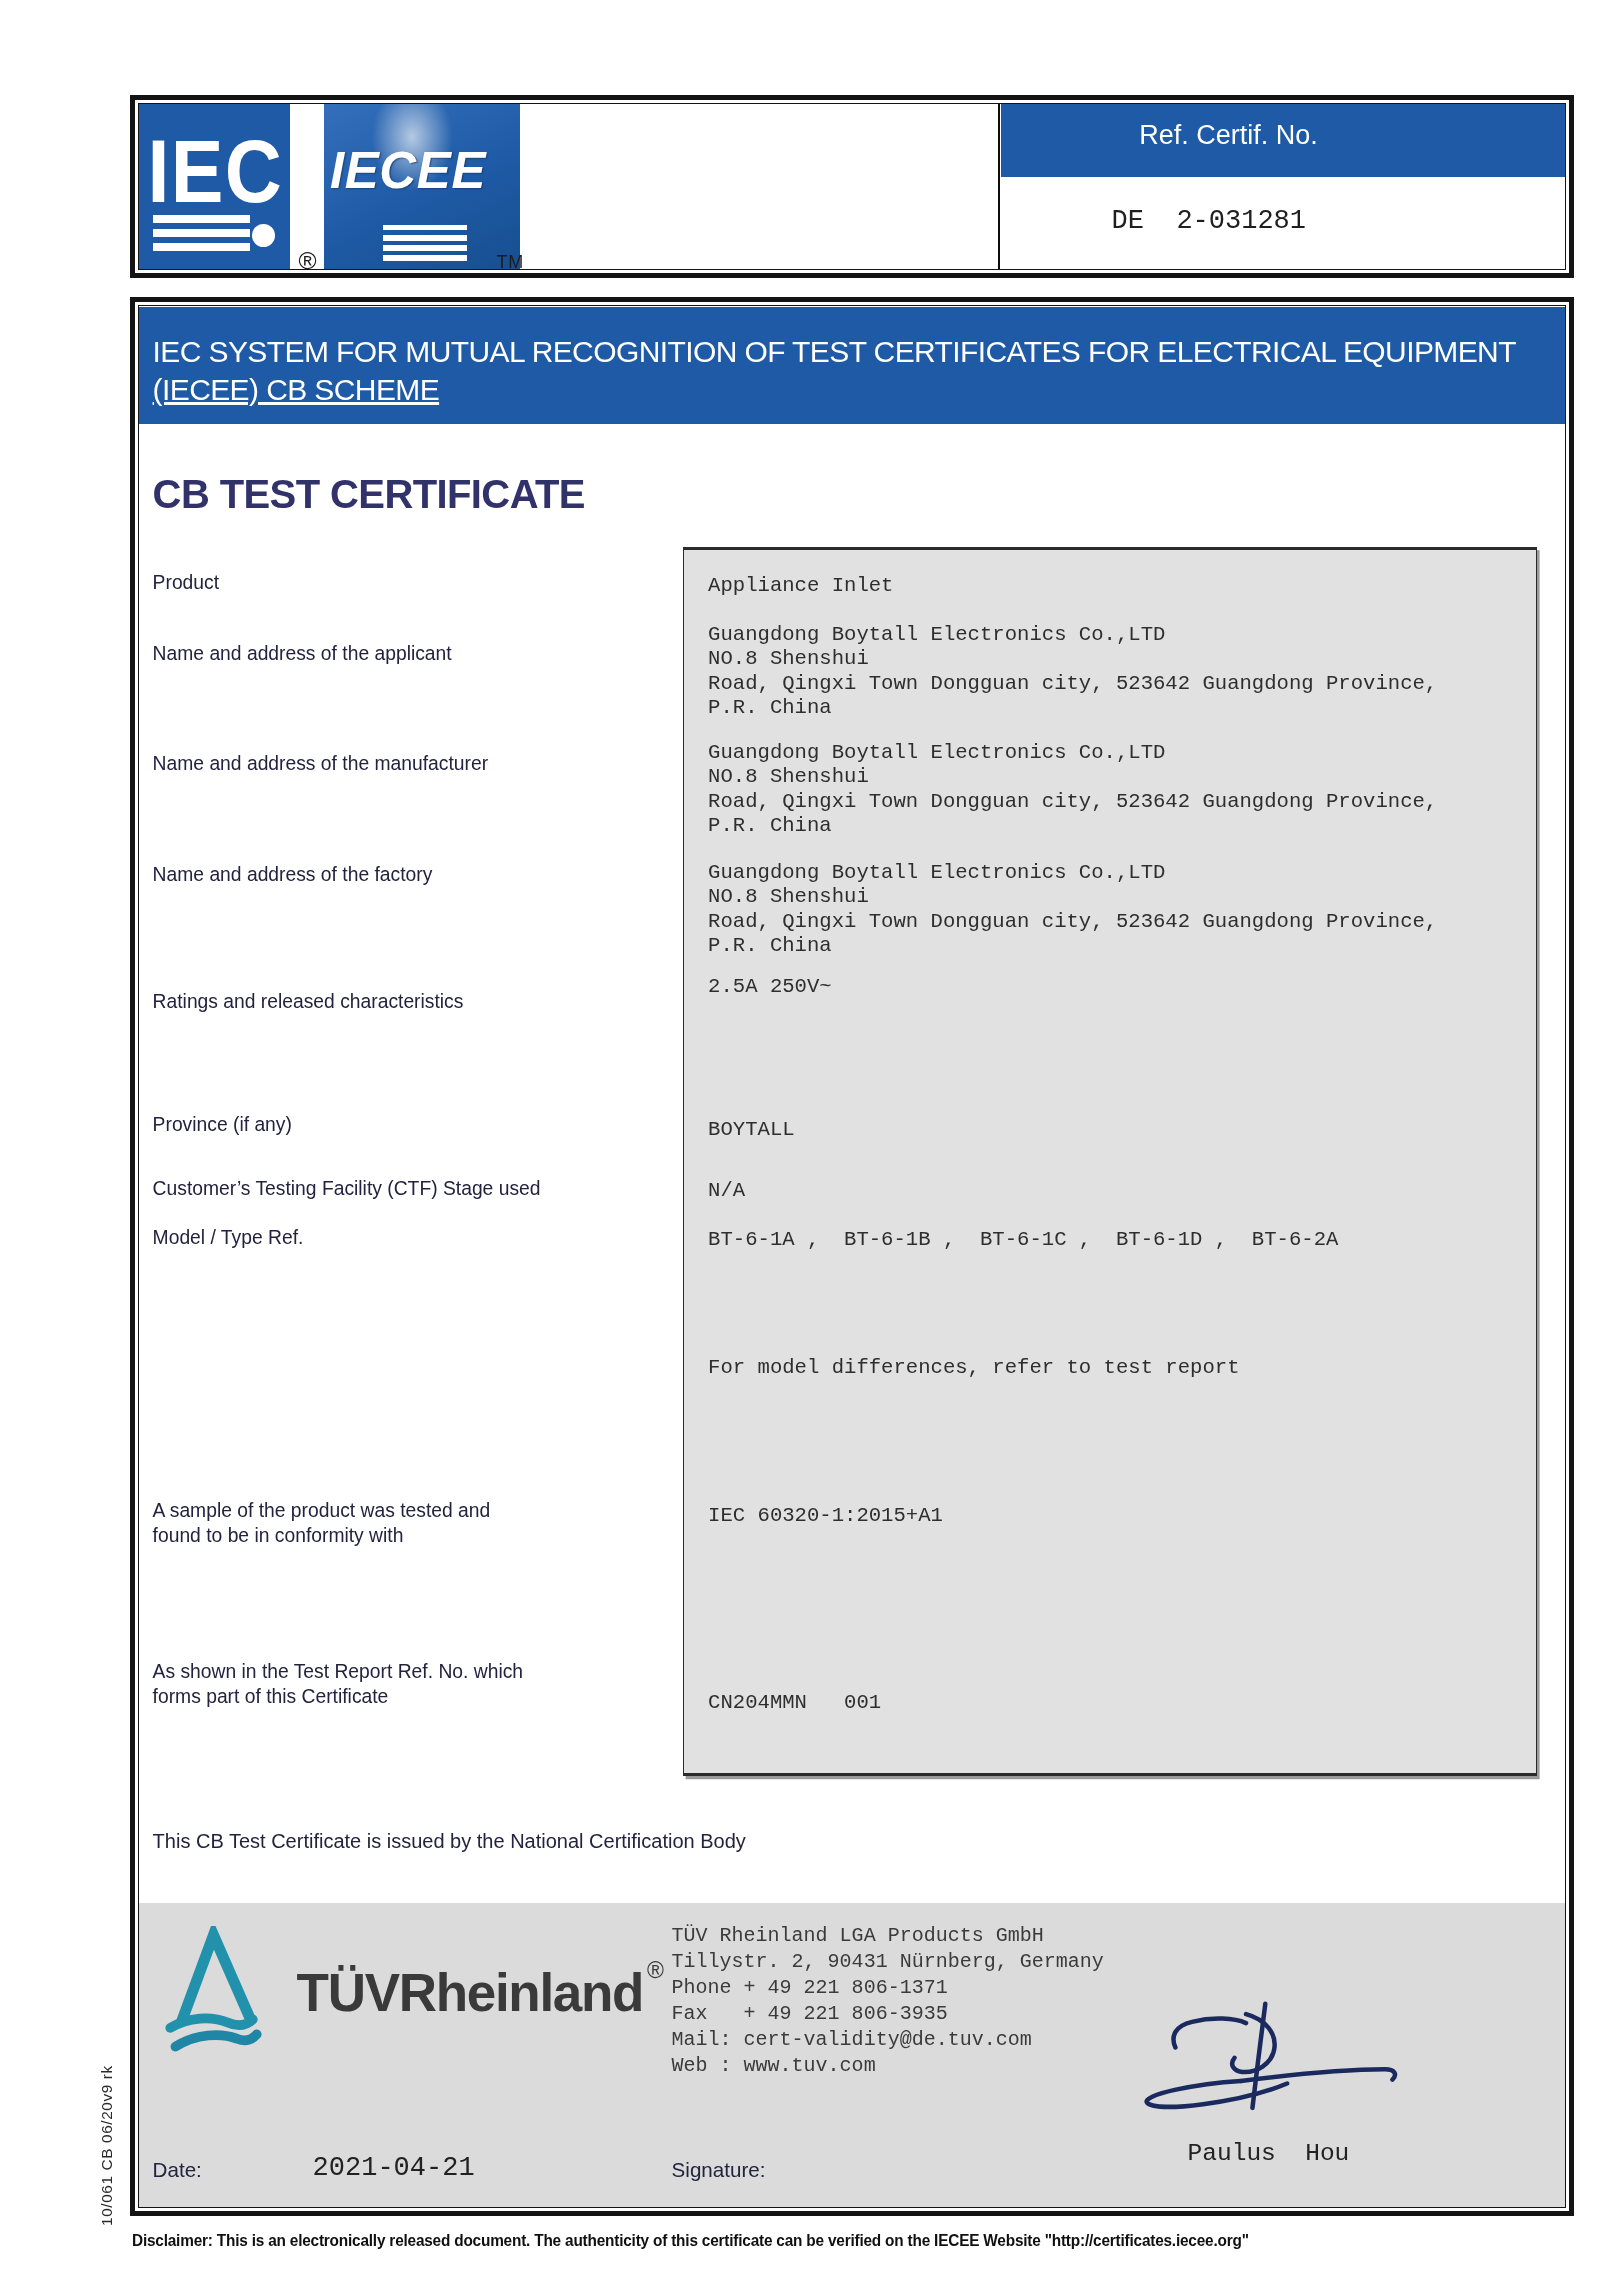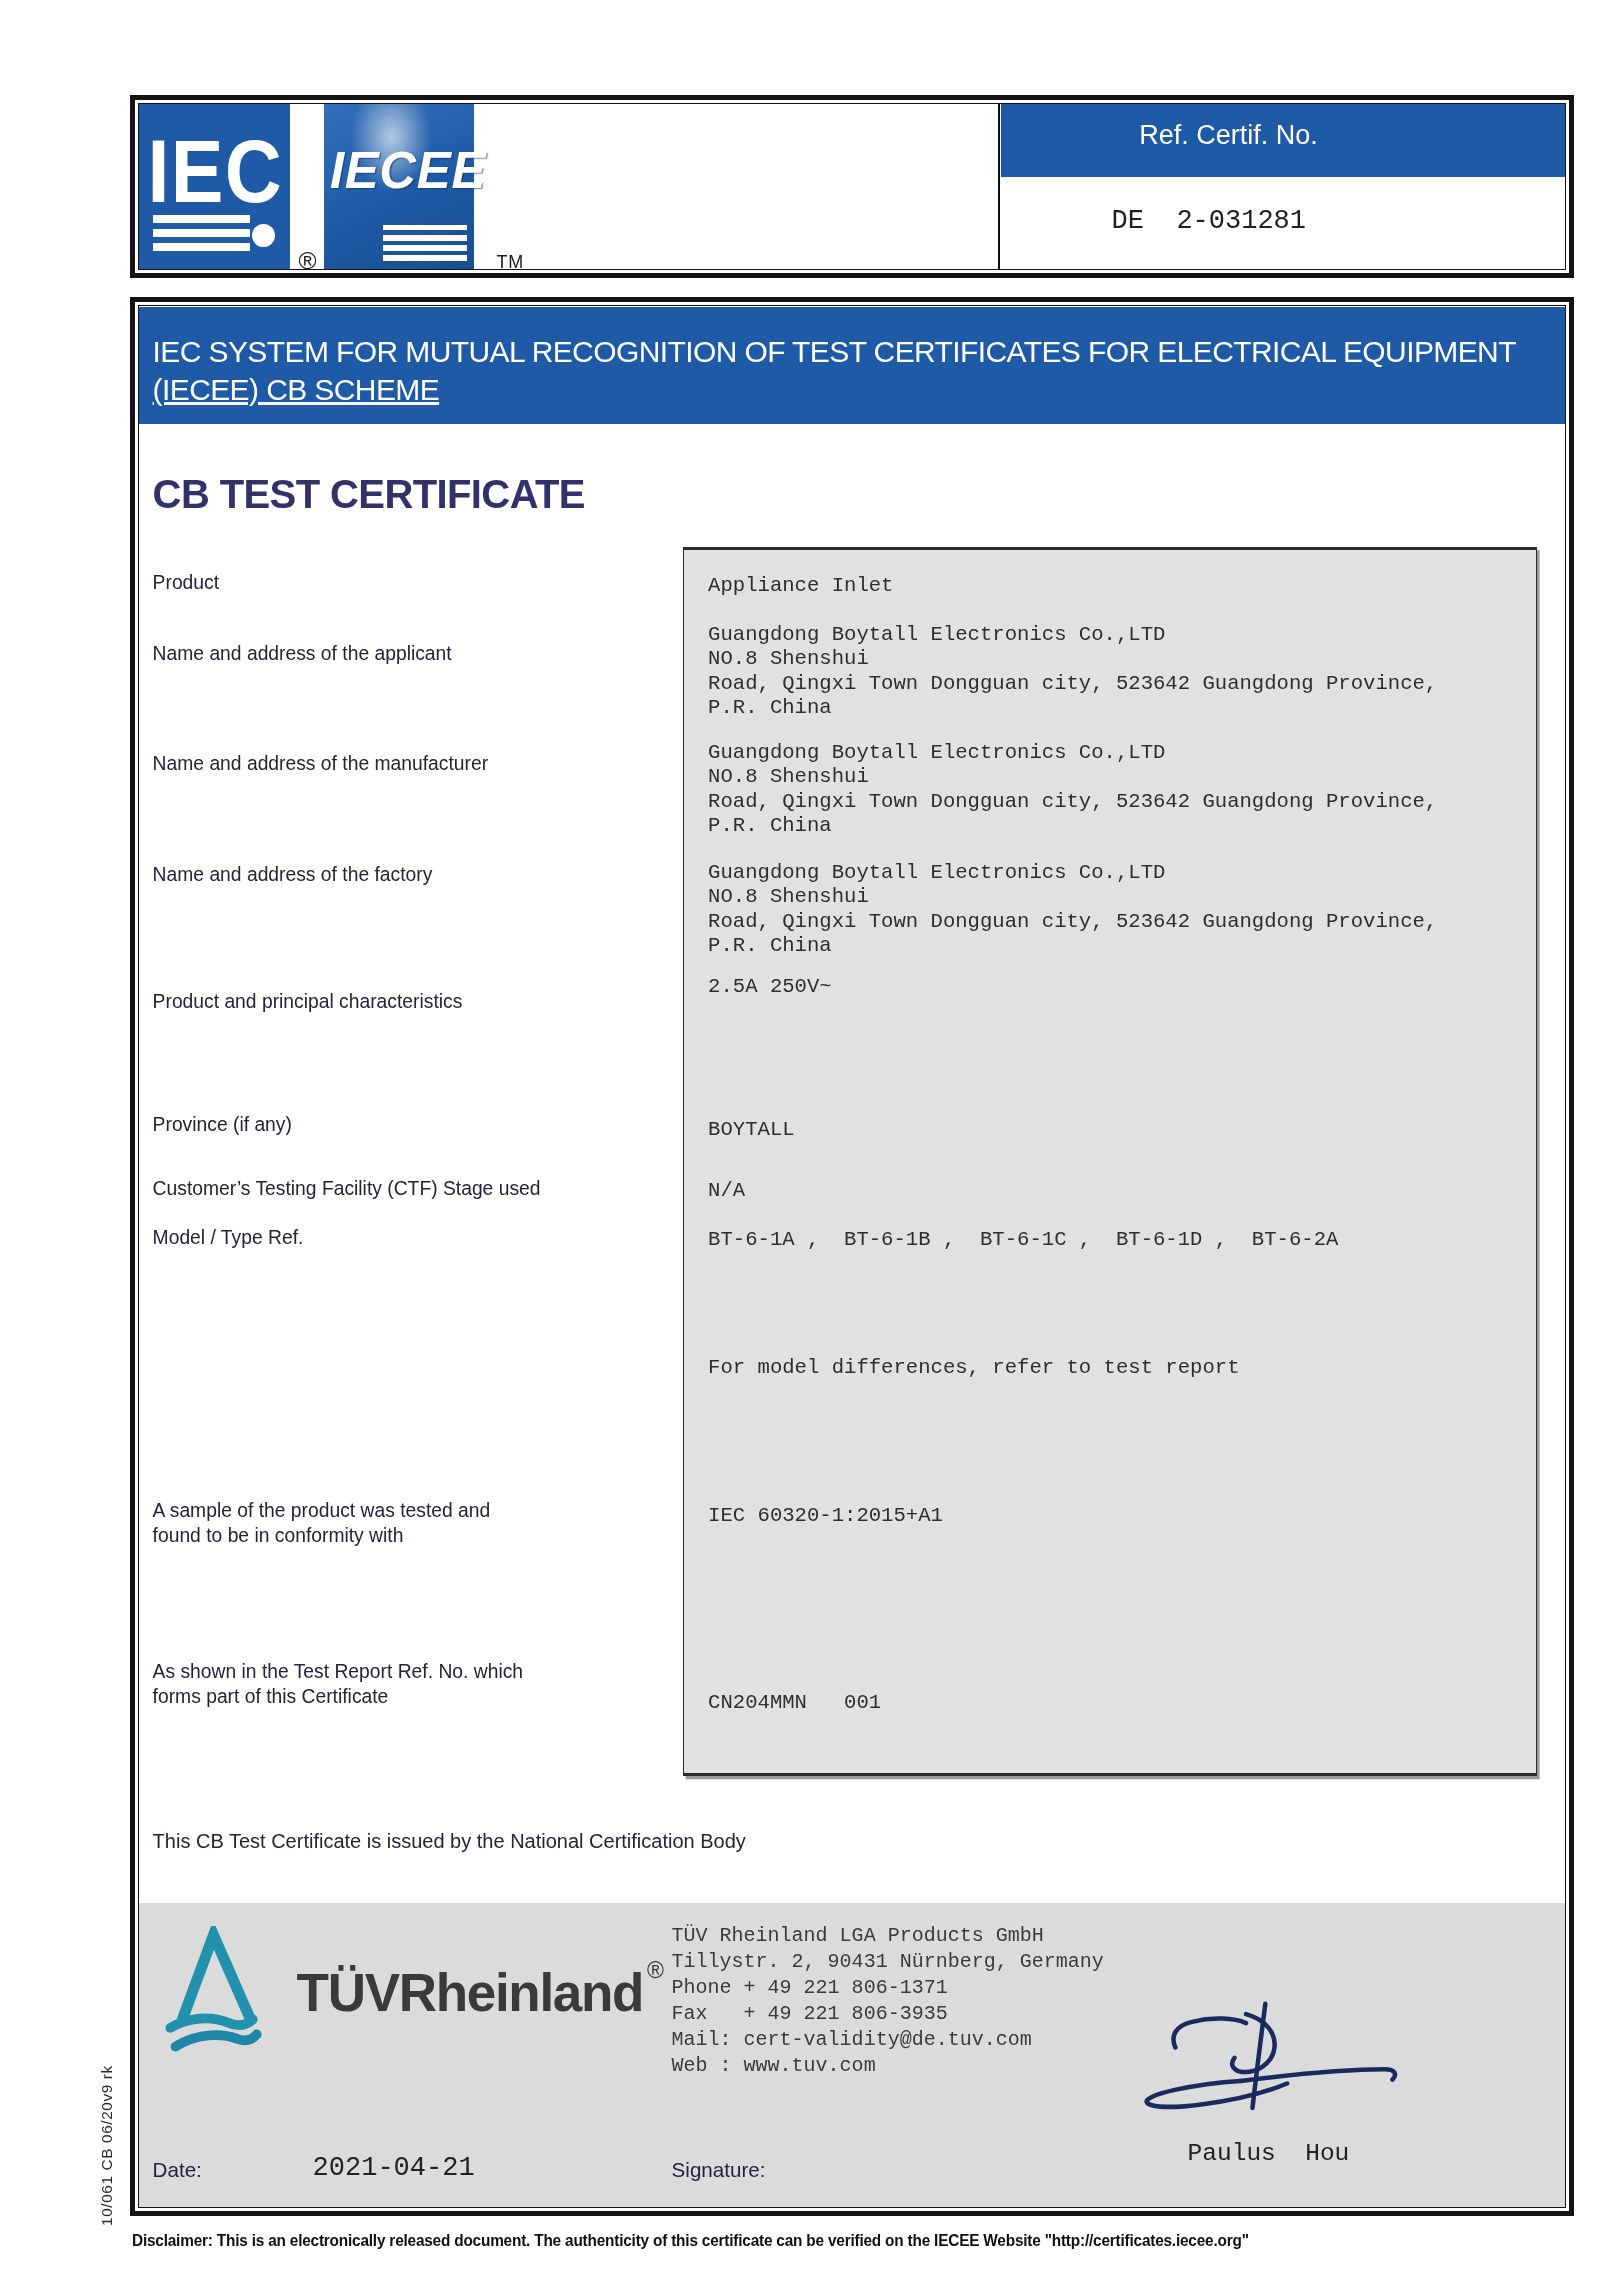--- a/index.html
+++ b/index.html
@@ -12,21 +12,21 @@
 
   
   #header-frame{left:130px;top:95px;width:1444px;height:183px;}
   .blue-tile{position:absolute;top:0;bottom:0;background:#1e5aa5;}
   #iec-tile{left:0;width:151px;}
   #iec-text{position:absolute;left:9px;top:16.7px;color:#ffffff;font-size:79px;font-weight:bold;
             letter-spacing:1.3px;transform:scaleY(1.12);transform-origin:top left;}
   .iec-stripes{position:absolute;left:14px;top:111px;width:122px;}
   .iec-bar{height:8.4px;background:#ffffff;margin-bottom:5.8px;width:97px;}
   .iec-dot{position:absolute;right:0;top:9px;width:23px;height:23px;border-radius:50%;background:#ffffff;}
-  #iecee-tile{left:185px;width:150px;background:linear-gradient(155deg,#336fba 0%,#1e5aa5 55%,#174f90 100%);}
+  #iecee-tile{left:185px;width:196px;background:linear-gradient(155deg,#336fba 0%,#1e5aa5 55%,#174f90 100%);}
   #iecee-tile::before{content:"";position:absolute;inset:0;
       background:radial-gradient(ellipse 58px 77px at 45% 20%,rgba(255,255,255,.65),rgba(255,255,255,0) 70%);}
   #iecee-text{position:absolute;left:6.4px;top:37px;color:#ffffff;font-size:51px;font-weight:bold;
               font-style:italic;letter-spacing:0.6px;text-shadow:1.3px 1.3px 1.3px rgba(20,50,100,.6);}
   .iecee-stripes{position:absolute;left:59px;top:121px;width:84px;}
   .iecee-bar{height:5.8px;background:#ffffff;margin-bottom:4.5px;}
   .mark{position:absolute;color:#1c1c1c;}
   #reg-mark{left:160px;top:143px;font-size:24.5px;}
   #tm-mark{left:358px;top:148px;font-size:18px;letter-spacing:0.6px;}
   #header-divider{position:absolute;left:859px;top:0;bottom:0;width:2.6px;background:#0d0d0d;}
@@ -124,21 +124,21 @@
         <div class="bline" id="banner-line1">IEC SYSTEM FOR MUTUAL RECOGNITION OF TEST CERTIFICATES FOR ELECTRICAL EQUIPMENT</div>
         <div class="bline" id="banner-line2">(IECEE) CB SCHEME</div>
       </div>
 
       <div id="doc-title">CB TEST CERTIFICATE</div>
 
       <div class="lbl" style="top:264px">Product</div>
       <div class="lbl" style="top:335px">Name and address of the applicant</div>
       <div class="lbl" style="top:445px">Name and address of the manufacturer</div>
       <div class="lbl" style="top:556px">Name and address of the factory</div>
-      <div class="lbl" style="top:683px">Product and principal characteristics</div>
+      <div class="lbl" style="top:683px">Ratings and released characteristics</div>
       <div class="lbl" style="top:806px">Province (if any)</div>
       <div class="lbl" style="top:870px">Customer’s Testing Facility (CTF) Stage used</div>
       <div class="lbl" style="top:919px">Model / Type Ref.</div>
       <div class="lbl" style="top:1192px">A sample of the product was tested and
 found to be in conformity with</div>
       <div class="lbl" style="top:1353px">As shown in the Test Report Ref. No. which
 forms part of this Certificate</div>
 
       <div id="gray-box">
         <div class="val" style="top:24.5px">Appliance Inlet</div>

